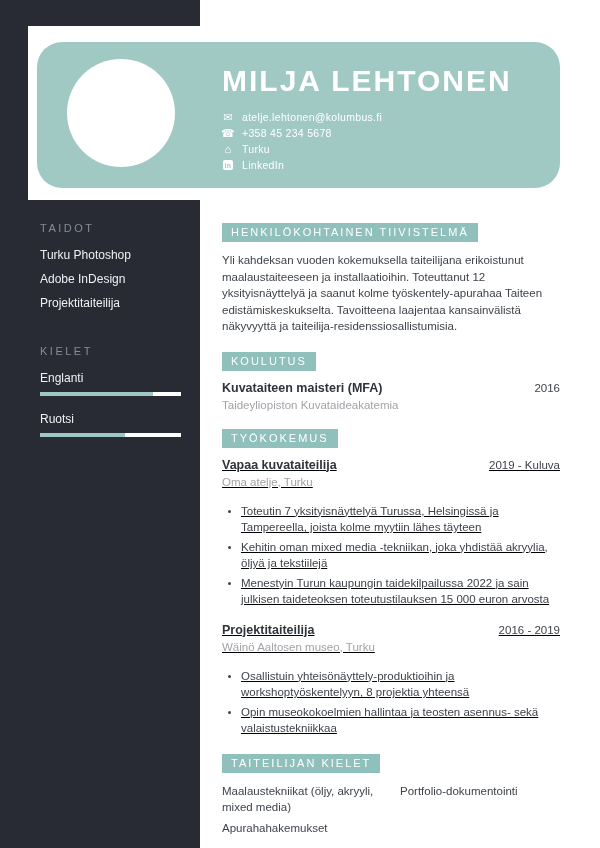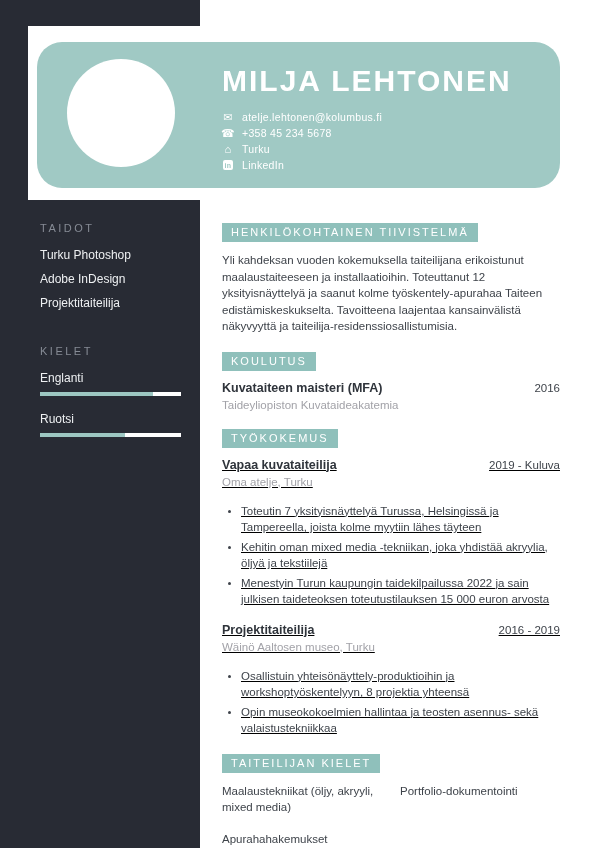--- a/index.html
+++ b/index.html
@@ -45,21 +45,21 @@
   .summary-text { margin:0; font-size:11.5px; line-height:16.5px; color:#3e434a; }
   .entry-head { display:flex; justify-content:space-between; align-items:baseline; margin-top:2px;gap:16px; }
   .entry-title { font-size:12.5px; font-weight:700; color:#2f343b; line-height:15px; }
   .entry-date { font-size:11.5px; color:#3e434a; white-space:nowrap; }
   .entry-sub { font-size:11.5px; color:#a2a2a8; margin-top:3px; line-height:13px; }
   .edu-block { margin-bottom:8px; }
   .job { margin-bottom:15px;text-decoration:underline; }
   ul.bullets { margin:14px 0 0; padding-left:19px; }
   ul.bullets li { font-size:11.5px; line-height:16.5px; color:#3e434a; margin-bottom:3px; }
   ul.bullets li::marker { color:#3e434a; font-size:10px; }
-  .skills-grid { display:grid; grid-template-columns:178px 1fr; row-gap:16px; margin-top:4px; }
+  .skills-grid { display:grid; grid-template-columns:178px 1fr; row-gap:5px; margin-top:4px; }
   .skill-item { font-size:11.5px; line-height:16px; color:#3e434a; padding-right:14px; }
 </style>
 </head>
 <body>
 
 <div class="page">
 
   <div class="dark-panel"></div>
   <div class="white-inset"></div>
 

